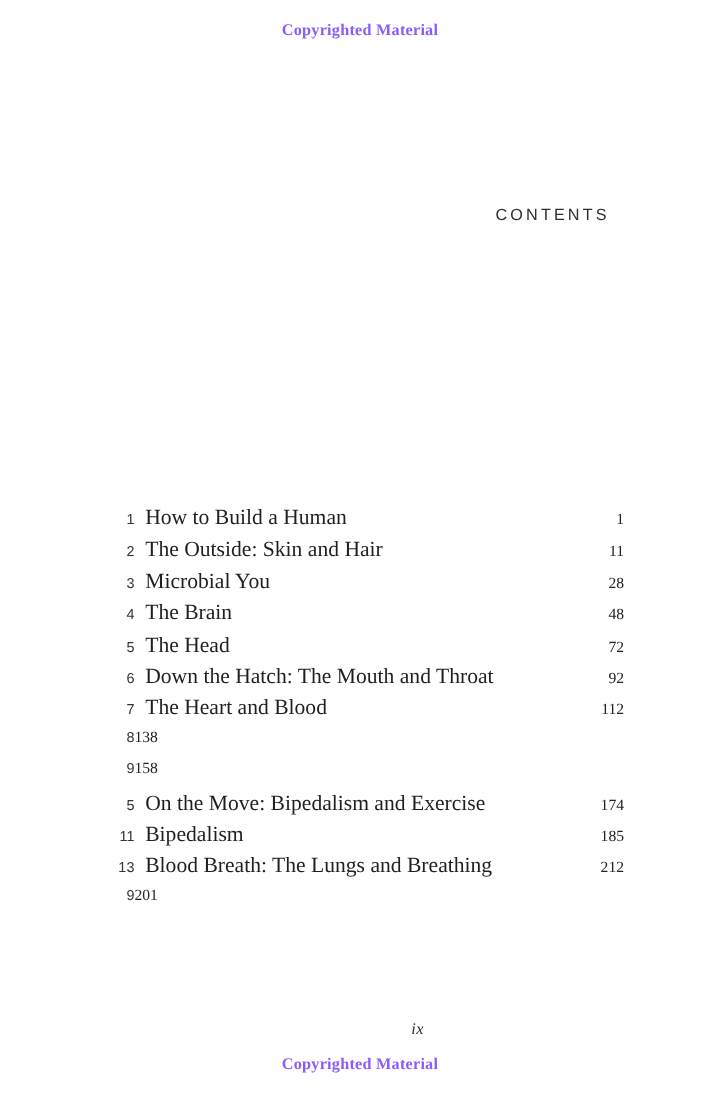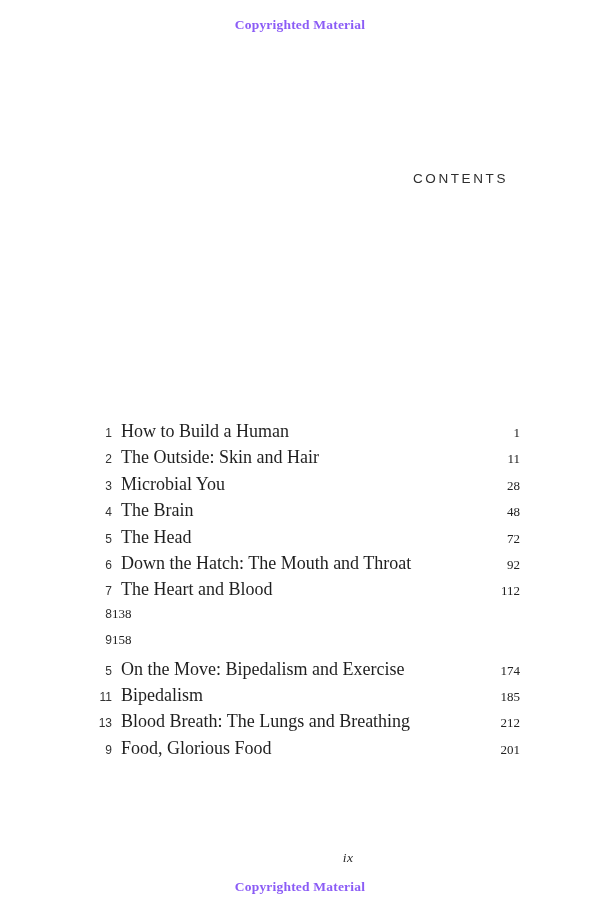--- a/index.html
+++ b/index.html
@@ -154,21 +154,20 @@
       <span class="toc-title">Bipedalism</span>
       <span class="toc-page">185</span>
     </div>
     <div class="toc-row">
       <span class="toc-num">13</span>
       <span class="toc-title">Blood Breath: The Lungs and Breathing</span>
       <span class="toc-page">212</span>
     </div>
     <div class="toc-row">
       <span class="toc-num">9</span>
-      <span class="toc-title">Food, Glorious Food</span>
       <span class="toc-page">201</span>
     </div>
   </div>
 
   <div class="folio">ix</div>
 
   <div class="watermark bottom">Copyrighted Material</div>
 
 </div>
 

